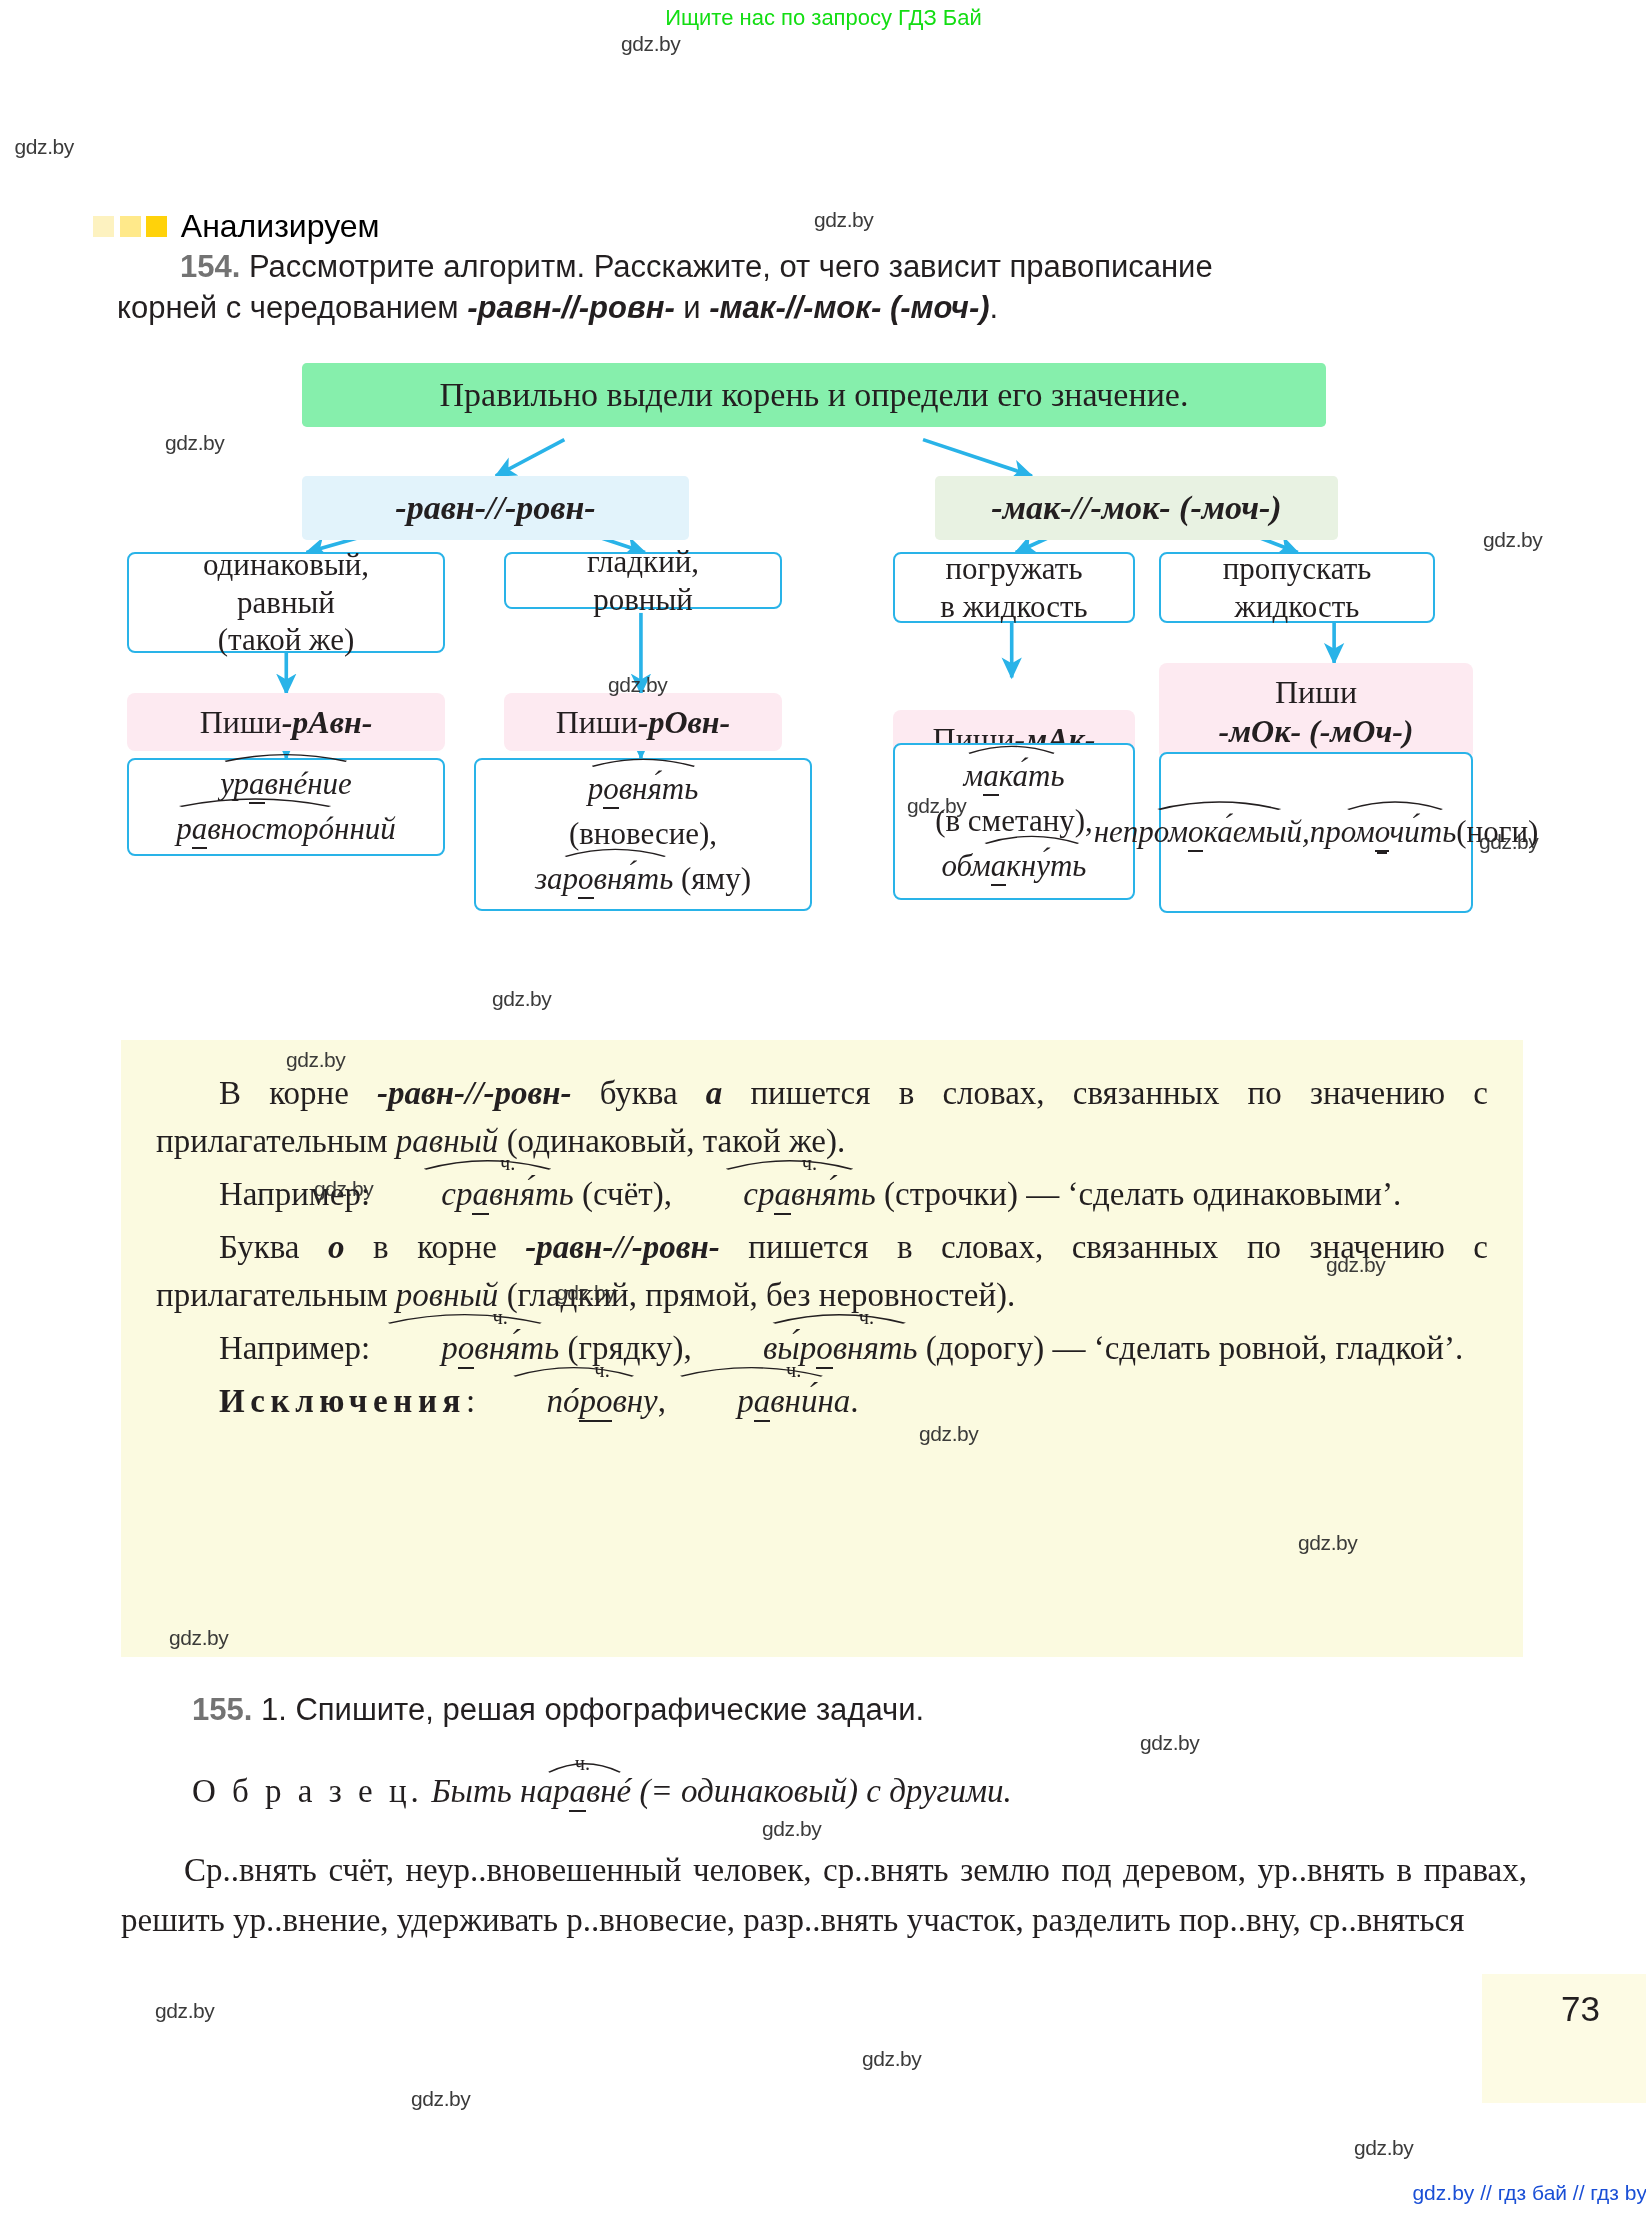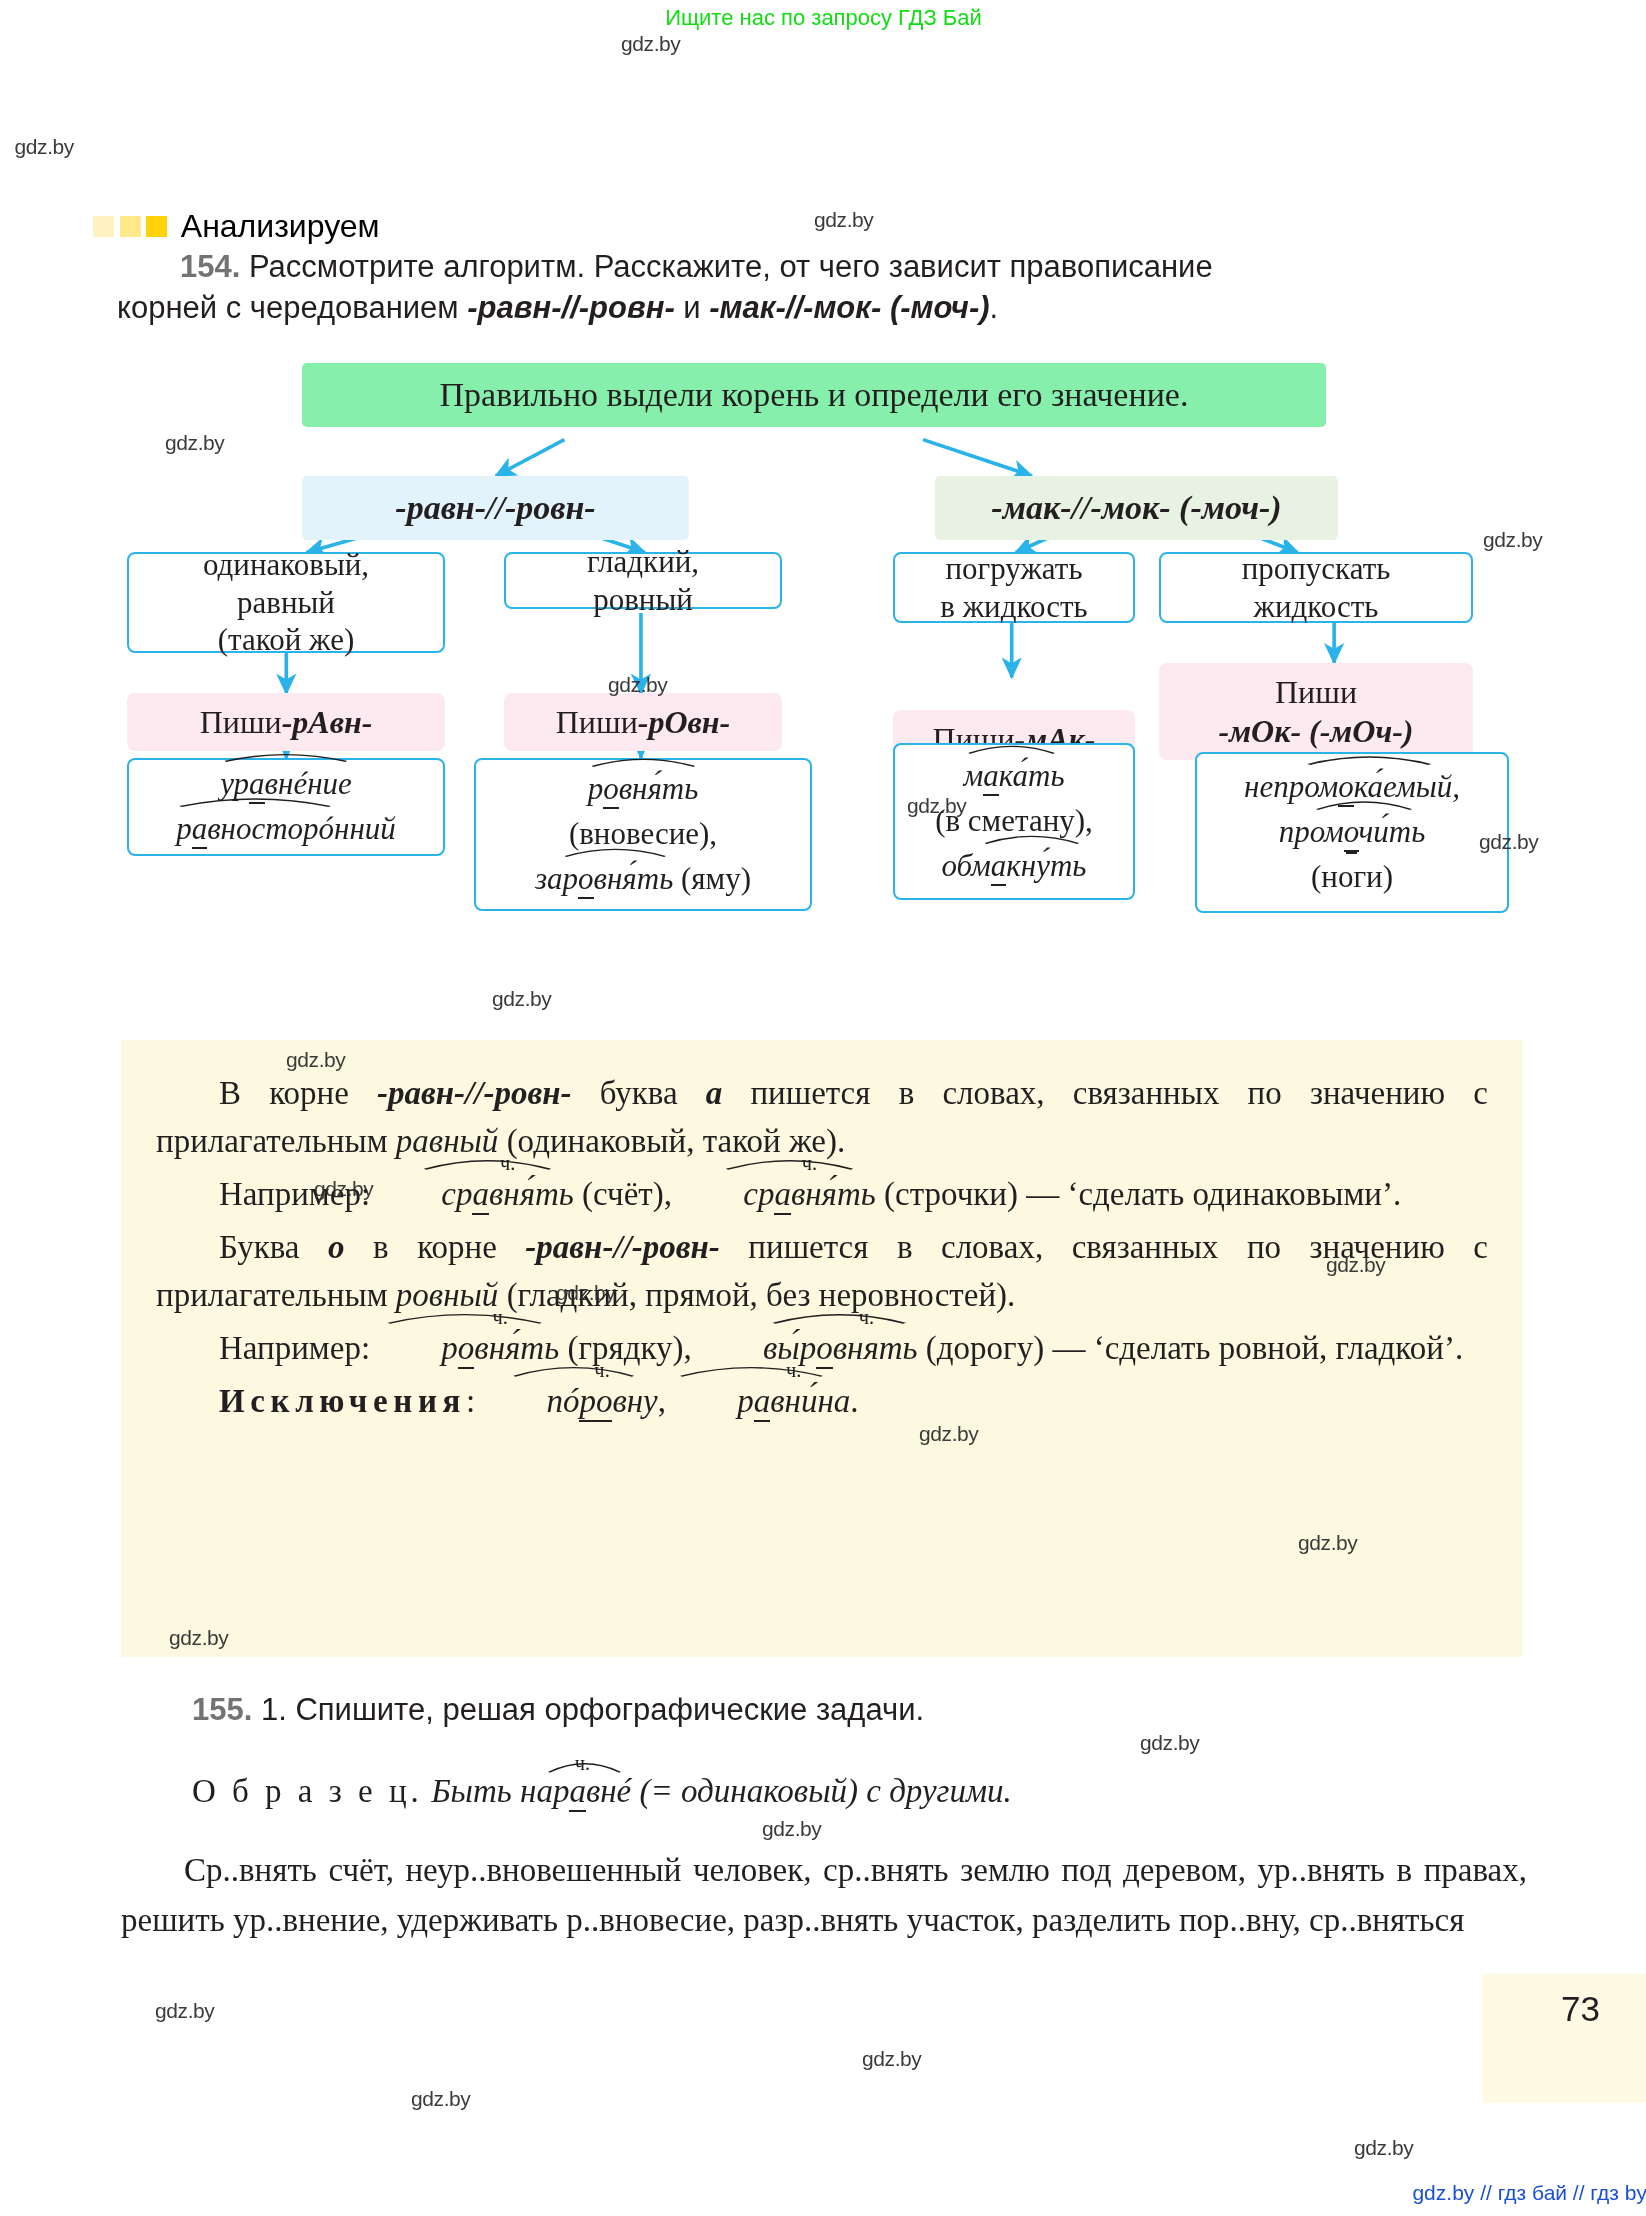--- a/index.html
+++ b/index.html
@@ -198,21 +198,21 @@
     <div class="box b-out t-serif f38" style="left:504px;top:197px;width:278px;height:57px;flex-direction:column;line-height:1.22;">
       <span>гладкий,</span>
       <span>ровный</span>
     </div>
 
     <div class="box b-out t-serif f38" style="left:893px;top:197px;width:242px;height:71px;flex-direction:column;line-height:1.22;">
       <span>погружать</span>
       <span>в жидкость</span>
     </div>
 
-    <div class="box b-out t-serif f38" style="left:1159px;top:197px;width:314px;height:71px;flex-direction:column;line-height:1.22;">
+    <div class="box b-out t-serif f38" style="left:1159px;top:197px;width:276px;height:71px;flex-direction:column;line-height:1.22;">
       <span>пропускать</span>
       <span>жидкость</span>
     </div>
 
     <div class="box b-pink2 t-serif f40" style="left:127px;top:338px;width:318px;height:58px;">
       <span>Пиши </span>
         <span class="it bold">-рАвн-</span>
     </div>
 
     <div class="box b-pink2 t-serif f40" style="left:504px;top:338px;width:278px;height:58px;">
@@ -284,21 +284,21 @@
       <span class="w it">
         <span class="arc">
             <svg viewBox="0 0 100 22" preserveAspectRatio="none">
               <path d="M30,21 Q62,-3 94,21" fill="none" stroke="#231f20" stroke-width="2.2"></path>
             </svg>
           </span>
         <span>обм<u class="one">а</u>кну́ть</span>
       </span>
     </div>
 
-    <div class="box b-out t-serif f38" style="left:1159px;top:397px;width:314px;height:161px;flex-direction:column;line-height:1.45;margin-left:36px;">
+    <div class="box b-out t-serif f38" style="left:1159px;top:397px;width:314px;height:161px;line-height:1.45;">
       <span class="w it">
         <span class="arc">
             <svg viewBox="0 0 100 22" preserveAspectRatio="none">
               <path d="M30,21 Q58,-4 86,21" fill="none" stroke="#231f20" stroke-width="2.2"></path>
             </svg>
           </span>
         <span>непром<u class="one">о</u>ка́емый,</span>
       </span>
       <span class="w it">
         <span class="arc">

